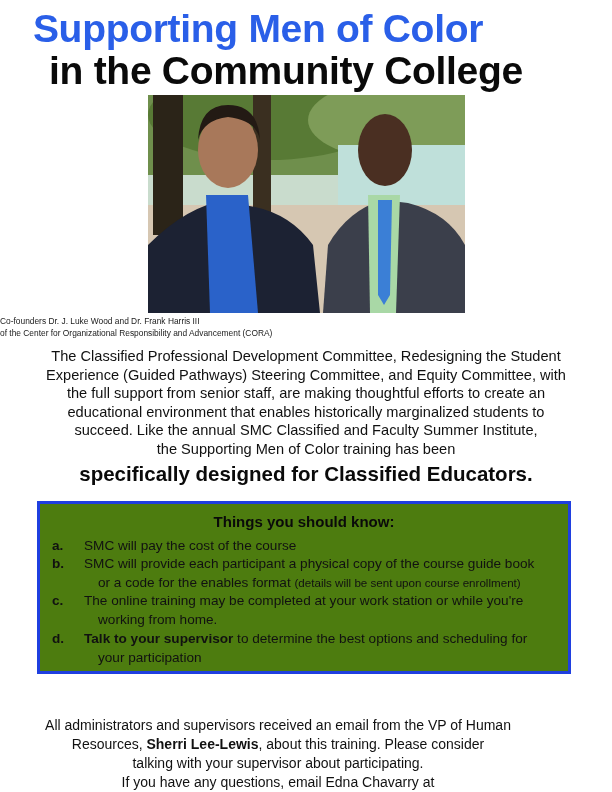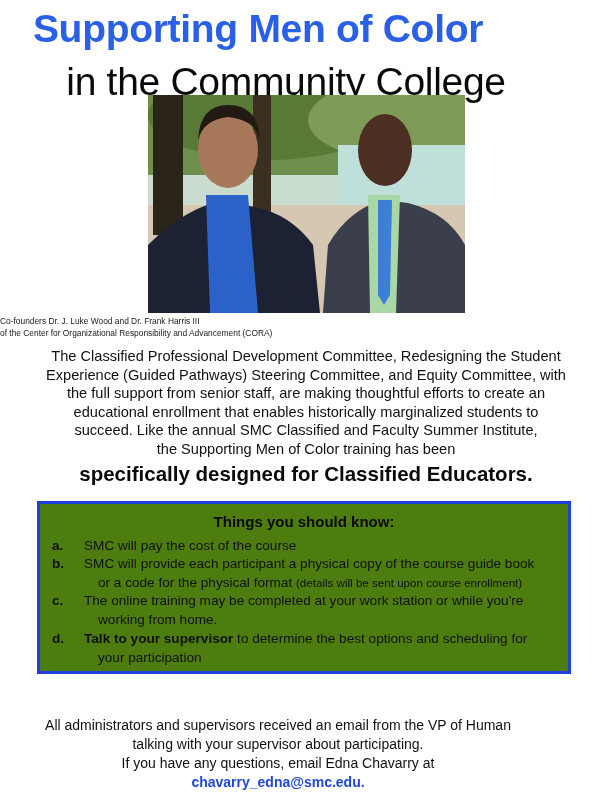--- a/index.html
+++ b/index.html
@@ -6,22 +6,22 @@
   body {
     width: 612px; height: 792px; position: relative; overflow: hidden;
     font-family: "Liberation Sans", "DejaVu Sans", sans-serif; color: #111;
   }
   .title1 {
     position: absolute; left: 0; top: 6px; width: 516px; text-align: center;
     font-size: 39px; font-weight: bold; color: #2a5fe8; letter-spacing: -0.3px;
     line-height: 46px;
   }
   .title2 {
-    position: absolute; left: 0; top: 59px; width: 572px; text-align: center;
-    font-size: 39px; font-weight: normal; color: #0a0a0a; letter-spacing: -0.3px;
+    position: absolute; left: 0; top: 48px; width: 572px; text-align: center;
+    font-size: 39px; font-weight: bold; color: #0a0a0a; letter-spacing: -0.3px;
     line-height: 46px;
   }
   .photo {
     position: absolute; left: 148px; top: 95px; width: 317px; height: 218px;
     overflow: hidden;
     background: linear-gradient(180deg, #5b7a3f 0%, #8aa86a 25%, #b8cfb8 45%, #cfe3d8 60%, #d8cdbf 75%, #c8b8a0 100%);
   }
   .photo svg { display: block; }
   .caption {
     position: absolute; left: 0; width: 612px; text-align: left;
@@ -93,51 +93,52 @@
   </svg>
 </div>
 
 <div class="caption cap1">Co-founders Dr. J. Luke Wood and Dr. Frank Harris III</div>
 <div class="caption cap2">of the Center for Organizational Responsibility and Advancement (CORA)</div>
 
 <div class="intro">
   <div>The Classified Professional Development Committee, Redesigning the Student</div>
   <div>Experience (Guided Pathways) Steering Committee, and Equity Committee, with</div>
   <div>the full support from senior staff, are making thoughtful efforts to create an</div>
-  <div>educational enrollment that enables historically marginalized students to</div>
+  <div>educational environment that enables historically marginalized students to</div>
   <div>succeed. Like the annual SMC Classified and Faculty Summer Institute,</div>
   <div>the Supporting Men of Color training has been</div>
 </div>
 <div class="tagline">specifically designed for Classified Educators.</div>
 
 <div class="box">
   <div class="box-title">Things you should know:</div>
 
   <div class="item item-a">
     <span class="marker">a.</span>
     <span class="line1">SMC will pay the cost of the course</span>
   </div>
 
   <div class="item item-b">
     <span class="marker">b.</span>
     <span class="line1">SMC will provide each participant a physical copy of the course guide book</span>
-    <span class="line2"><span>or a code for the physical format </span><span class="small">(details will be sent upon course enrollment)</span></span>
+    <span class="line2"><span>or a code for the enables format </span><span class="small">(details will be sent upon course enrollment)</span></span>
   </div>
 
   <div class="item item-c">
     <span class="marker">c.</span>
     <span class="line1">The online training may be completed at your work station or while you're</span>
     <span class="line2">working from home.</span>
   </div>
 
   <div class="item item-d">
     <span class="marker">d.</span>
     <span class="line1"><span class="bold">Talk to your supervisor</span><span> to determine the best options and scheduling for</span></span>
     <span class="line2">your participation</span>
   </div>
 </div>
 
 <div class="footer">
   <div>All administrators and supervisors received an email from the VP of Human</div>
+  <div><span>Resources, </span><span class="bold">Sherri Lee-Lewis</span><span>, about this training. Please consider</span></div>
   <div>talking with your supervisor about participating.</div>
   <div>If you have any questions, email Edna Chavarry at</div>
   <div class="email">chavarry_edna@smc.edu.</div>
 </div>
 
 </body></html>

